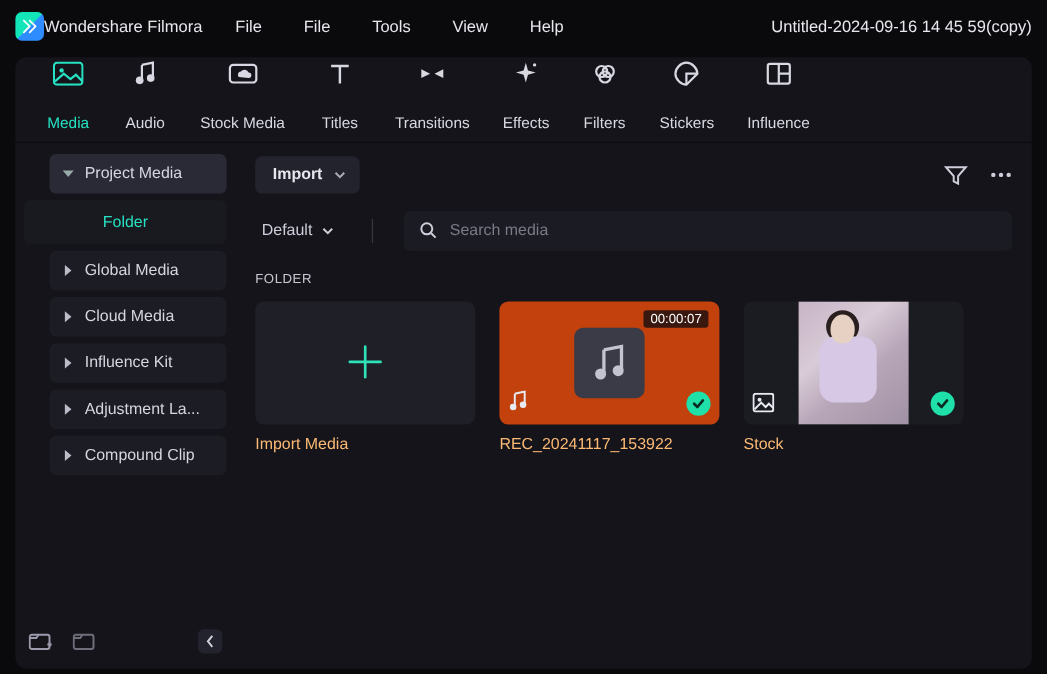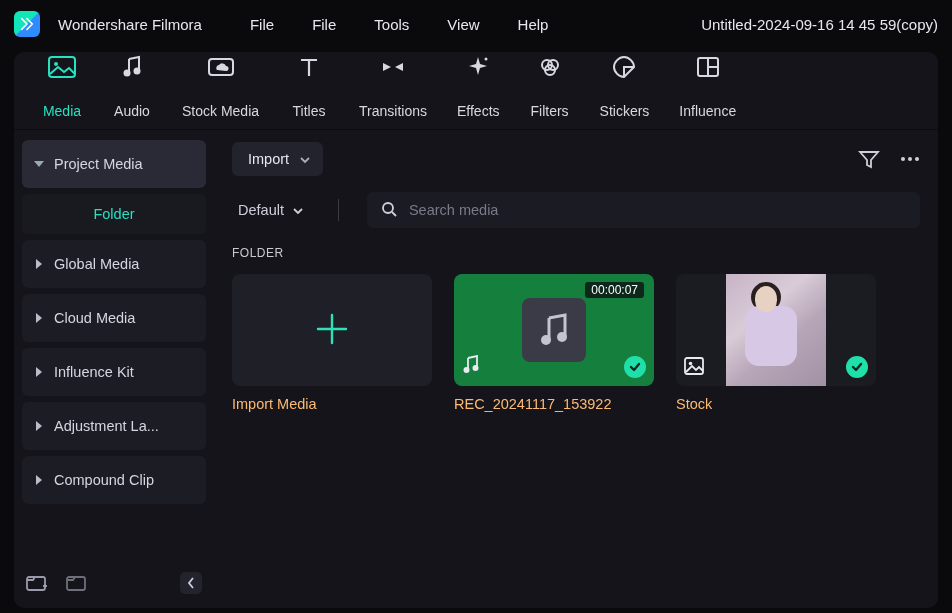--- a/index.html
+++ b/index.html
@@ -8,21 +8,20 @@
     background: #0a0a0d;
     font-family: -apple-system, "Segoe UI", sans-serif;
     color: #e7e7ee;
     overflow: hidden;
     font-size: 14px;
   }
   
   .titlebar {
     display: flex; align-items: center;
     height: 48px; padding: 0 14px;
-    gap: 18px;
   }
   .app-logo {
     width: 26px; height: 26px;
     background: linear-gradient(135deg,#12e6b8 0%,#12e6b8 48%,#2f8cff 52%,#2f8cff 100%);
     border-radius: 6px;
     position: relative;
     display:flex;align-items:center;justify-content:center;
   }
   .app-logo svg{display:block}
   .app-title { font-size: 15px; font-weight:500; margin-right: 30px; }
@@ -60,25 +59,25 @@
   
   .sidebar {
     width: 200px;
     display:flex; flex-direction:column;
     padding: 10px 8px 8px 8px;
     gap:6px;
     position:relative;
   }
   .side-item {
     display:flex; align-items:center;
-    height:48px; padding:0 14px;
+    height:36px; padding:0 14px;
     background:#1c1c24; border-radius:6px;
     color:#d6d6e1; font-size:14.5px;
     cursor:pointer; gap:12px;
-    white-space:nowrap; overflow:hidden; text-overflow:ellipsis;
+    white-space:nowrap; overflow:hidden; text-overflow:ellipsis;margin-left:23px;
   }
   .side-item .tri { width:0;height:0;border-top:5px solid transparent;border-bottom:5px solid transparent;border-left:6px solid #bcbcc9;}
   .side-item.open .tri { transform:rotate(90deg); border-left-color:#9aa; }
   .side-item.active {
     background:#2a2a36;
   }
   .side-sub {
     height:40px; display:flex;align-items:center;justify-content:center;
     color:#26e2c2; font-size:14.5px; cursor:pointer;
     background:#1c1c24a0; border-radius:6px;
@@ -100,21 +99,21 @@
     flex:1; display:flex; flex-direction:column;
     padding:10px 18px 10px 18px;
   }
   .toolbar-row{
     display:flex; align-items:center; gap:12px; height:38px;
   }
   .combo-btn{
     display:flex;align-items:center;gap:10px;
     background:#23232e; border-radius:6px;
     height:34px; padding:0 12px 0 16px;
-    font-size:14.5px; cursor:pointer;
+    font-size:14.5px; cursor:pointer;font-weight:bold;
   }
   .combo-btn .chev{opacity:.8}
   .rec-dot{width:14px;height:14px;border:2px solid #d8d8e4;border-radius:50%;
     display:inline-flex;align-items:center;justify-content:center;}
   .rec-dot::after{content:"";width:6px;height:6px;background:#d8d8e4;border-radius:50%}
   .tool-right{margin-left:auto;display:flex;gap:20px;align-items:center}
   .ic-btn{color:#cfcfdc;cursor:pointer;display:flex}
   .filter-row{
     display:flex;align-items:center;gap:28px;
     margin-top:12px; height:40px;
@@ -130,21 +129,21 @@
     color:#cfcfdc;font-size:14.5px;
   }
   .search-wrap input::placeholder{color:#7a7a88}
   .section-label{margin-top:16px;font-size:12px;color:#c9c9d4;letter-spacing:.5px}
   .grid{
     display:flex; gap:22px; margin-top:14px;
   }
   .card{width:200px;display:flex;flex-direction:column;gap:10px}
   .thumb{
     width:200px;height:112px;border-radius:8px;
-    background:#15803d; position:relative;
+    background:#c2410c; position:relative;
     display:flex;align-items:center;justify-content:center;
     overflow:hidden;
   }
   .thumb.import{ background:#1f1f28; cursor:pointer}
   .plus{ color:#2de2b7; }
   .dur-badge{
     position:absolute;top:8px;right:10px;
     background:#0b0b10c0;color:#fff;
     font-size:12px;padding:1px 6px;border-radius:3px;
   }

